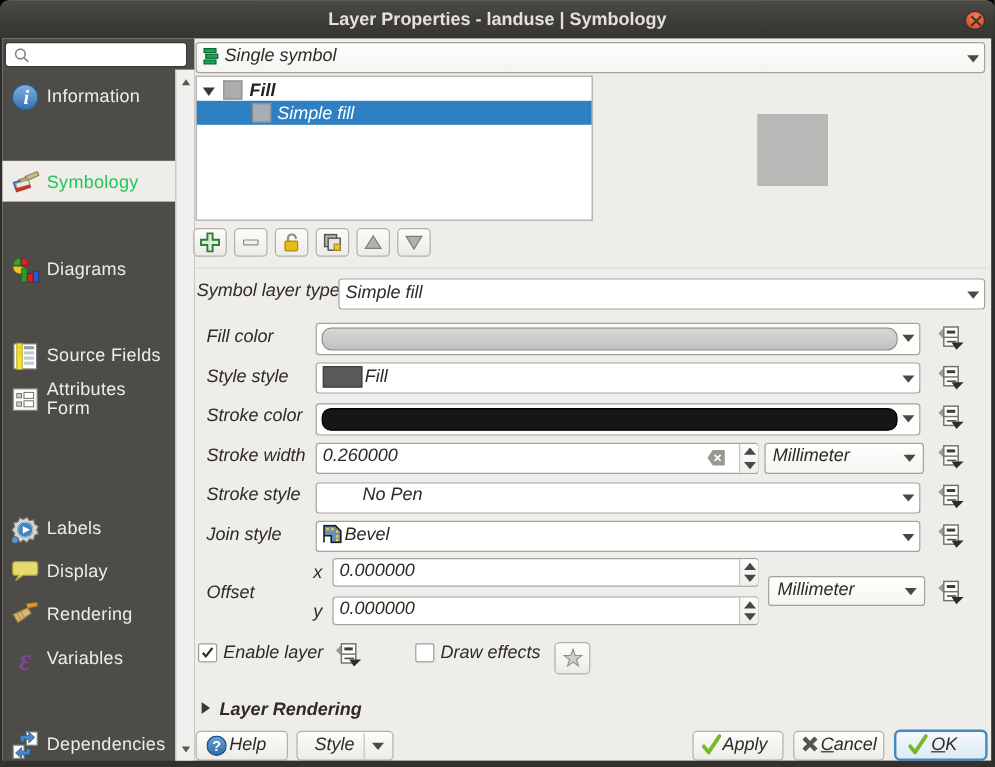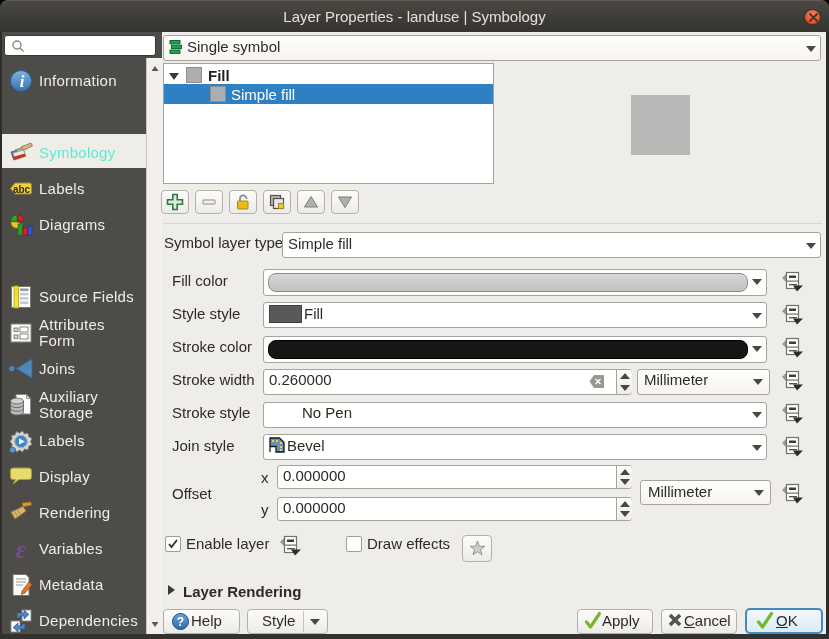--- a/index.html
+++ b/index.html
@@ -2,40 +2,40 @@
 <html><head>
 <meta charset="utf-8">
 <style>
 * { margin:0; padding:0; box-sizing:border-box; }
 html,body { width:829px; height:639px; overflow:hidden; }
 body { font-family:"Liberation Sans", sans-serif; font-size:15px; color:#2e2b27; background:#050505; position:relative; }
 .abs { position:absolute; }
 .win { position:absolute; inset:0; background:#2e2c29; border-radius:9px 9px 0 0; }
 .titlebar { position:absolute; left:0; top:0; width:829px; height:32px; border-radius:8px 8px 0 0;
   background:linear-gradient(#4b4944, #3e3c37 55%, #373530); border-top:1px solid #5d5b54; }
-.title { position:absolute; left:0; right:0; top:7px; text-align:center; font-weight:normal; font-size:15px; color:#e4e1db; }
+.title { position:absolute; left:0; right:0; top:7px; text-align:center; font-weight:bold; font-size:15px; color:#e4e1db; }
 .closebtn { position:absolute; left:804px; top:8px; width:17px; height:16px; border-radius:50%;
   background:radial-gradient(circle at 50% 30%, #f37f54, #e8512a 70%, #d84a24); border:1px solid #35332d; }
 .closebtn svg { position:absolute; left:3px; top:2px; }
 .dlgbody { position:absolute; left:2px; top:32px; width:824px; height:602px; background:#efede9; }
 
 .sidebar { position:absolute; left:2px; top:32px; width:160px; height:603px; background:#4d4c48; }
 .search { position:absolute; left:2px; top:3px; width:152px; height:21px; background:#fff; border:1px solid #3a3833; border-radius:3px; }
 .sbscroll { position:absolute; left:144px; top:26px; width:16px; height:577px; background:#f1f0ee; border-left:1px solid #c9c6c0; }
 .sbitem { position:absolute; left:0; width:144px; color:#efede8; }
 .sbitem .ic { position:absolute; left:7px; top:50%; margin-top:-12px; width:24px; height:24px; }
 .sbitem .tx { position:absolute; left:37px; top:50%; transform:translateY(-50%); line-height:16px; letter-spacing:0.25px; }
 .sbsel { position:absolute; left:0; top:102px; width:144px; height:34px; background:#efede8; }
-.sbitem.sel { color:#5eead4;padding-left:44px; }
+.sbitem.sel { color:#22c55e;padding-left:44px; }
 
 .input, .combo { position:absolute; background:#fff; border:1px solid #a6a39c; border-radius:3px; }
 .combo { background:linear-gradient(#fefefd,#f6f4f1); }
 .arrow { position:absolute; width:0; height:0; border-left:5px solid transparent; border-right:5px solid transparent; border-top:6px solid #4a4843; }
 .btn { position:absolute; background:linear-gradient(#fdfcfb,#ecebe7); border:1px solid #b3b0a9; border-radius:4px; }
-.lbl { position:absolute; white-space:nowrap; }
+.lbl { position:absolute; white-space:nowrap;font-style:italic; }
 .spin { position:absolute; top:0; bottom:0; right:0; width:16px; border-left:1px solid #a6a39c; background:linear-gradient(#fdfcfb,#eeedea); border-radius:0 3px 3px 0; }
 .spin .up { position:absolute; left:3px; top:3px; width:0; height:0; border-left:5px solid transparent; border-right:5px solid transparent; border-bottom:6px solid #4a4843; }
 .spin .dn { position:absolute; left:3px; bottom:3px; width:0; height:0; border-left:5px solid transparent; border-right:5px solid transparent; border-top:6px solid #4a4843; }
 .chk { position:absolute; width:16px; height:16px; background:#fff; border:1px solid #a09d96; border-radius:2px; }
 </style>
 </head>
 <body>
 <div class="win"></div>
 <div class="titlebar">
   <div class="title">Layer Properties - landuse | Symbology</div>
@@ -70,27 +70,20 @@
   <div class="sbitem sel" style="top:103px;height:36px">
       <span class="ic"><svg width="24" height="24" viewBox="0 0 24 24">
           <path d="M12 6 L22 2 L23.5 5 L14 9.5 Z" fill="#cbb98a" stroke="#8e7c4d" stroke-width="0.9"></path>
           <path d="M6 9 L13 6.5 L15.5 11 L9 14 Z" fill="#b8a87a" stroke="#8e7c4d" stroke-width="0.8"></path>
           <path d="M2 11 L7.5 9.5 L10 15 L4 17 Z" fill="#5b79b2" stroke="#3c5584" stroke-width="0.8"></path>
           <path d="M4 12 L14.5 9 L16.5 14.5 L6 18 Z" fill="#ece9e2" stroke="#9a988f" stroke-width="0.8"></path>
           <path d="M3.5 16 L16 12.5 L17 15.5 L4.5 19.5 Z" fill="#c03a2b"></path>
         </svg></span>
       <span class="tx">Symbology</span>
     </div>
-  <div class="sbitem" style="top:139px;height:36px">
-      <span class="ic"><svg width="24" height="24" viewBox="0 0 24 24">
-          <path d="M6 6 L21 6 Q22.5 6 22.5 7.5 L22.5 15.5 Q22.5 17 21 17 L6 17 L1.5 11.5 Z" fill="#f2cf3c" stroke="#a8871c" stroke-width="1"></path>
-          <text x="12.5" y="15.5" font-family="Liberation Sans" font-weight="bold" font-size="10" fill="#2e2c24" text-anchor="middle">abc</text>
-        </svg></span>
-      <span class="tx">Labels</span>
-    </div>
   <div class="sbitem" style="top:175px;height:36px">
       <span class="ic"><svg width="24" height="24" viewBox="0 0 24 24">
           <path d="M8 2 A6 6 0 0 0 2 8 L8 8 Z" fill="#3aa32f" stroke="#1f6e18" stroke-width="0.7"></path>
           <path d="M9 2 A6 6 0 0 1 15 8 L9 8 Z" fill="#d3262a" stroke="#8e1215" stroke-width="0.7"></path>
           <path d="M2 9 A6 6 0 0 0 13.5 11.5 L8 9 Z" fill="#e8c62a" stroke="#9a7f12" stroke-width="0.7"></path>
           <rect x="9" y="11" width="4.5" height="11" fill="#2f9a2a" stroke="#1f6e18" stroke-width="0.7"></rect>
           <rect x="14" y="15" width="4.5" height="7" fill="#d3262a" stroke="#8e1215" stroke-width="0.7"></rect>
           <rect x="19" y="13" width="4" height="9" fill="#3458c8" stroke="#1e3687" stroke-width="0.7"></rect>
         </svg></span>
       <span class="tx">Diagrams</span>
@@ -111,38 +104,20 @@
   <div class="sbitem" style="top:283px;height:36px">
       <span class="ic"><svg width="24" height="24" viewBox="0 0 24 24">
           <rect x="2" y="3" width="20" height="18" fill="#fbfbfa" stroke="#85837c" stroke-width="1"></rect>
           <rect x="5" y="7" width="4" height="3.5" fill="#d5d3cf" stroke="#6e6c66" stroke-width="0.8"></rect>
           <rect x="11" y="6" width="8" height="5" fill="#fff" stroke="#6e6c66" stroke-width="0.8"></rect>
           <rect x="5" y="14" width="4" height="3.5" fill="#d5d3cf" stroke="#6e6c66" stroke-width="0.8"></rect>
           <rect x="11" y="13" width="8" height="5" fill="#fff" stroke="#6e6c66" stroke-width="0.8"></rect>
         </svg></span>
       <span class="tx">Attributes<br>Form</span>
     </div>
-  <div class="sbitem" style="top:319px;height:36px">
-      <span class="ic"><svg width="24" height="24" viewBox="0 0 24 24">
-          <circle cx="2.8" cy="11.5" r="2.6" fill="#4a86c0"></circle>
-          <path d="M23 2 L23 21 L7.5 11.5 Z" fill="#4e88ba" stroke="#38689a" stroke-width="0.8"></path>
-        </svg></span>
-      <span class="tx">Joins</span>
-    </div>
-  <div class="sbitem" style="top:355px;height:36px">
-      <span class="ic"><svg width="24" height="24" viewBox="0 0 24 24">
-          <path d="M7 1.5 L17.5 1.5 L21.5 5.5 L21.5 21 L7 21 Z" fill="#fcfcfb" stroke="#8a8880" stroke-width="1"></path>
-          <path d="M17.5 1.5 L17.5 5.5 L21.5 5.5 Z" fill="#d8d6d2" stroke="#8a8880" stroke-width="0.8"></path>
-          <path d="M1.5 8 L1.5 19.2 A6.5 2.9 0 0 0 14.5 19.2 L14.5 8" fill="#b9b9b9" stroke="#5c5c5c" stroke-width="0.8"></path>
-          <ellipse cx="8" cy="8" rx="6.5" ry="2.9" fill="#d2d2d2" stroke="#5c5c5c" stroke-width="0.8"></ellipse>
-          <path d="M1.5 11.7 A6.5 2.9 0 0 0 14.5 11.7" fill="none" stroke="#5c5c5c" stroke-width="0.8"></path>
-          <path d="M1.5 15.4 A6.5 2.9 0 0 0 14.5 15.4" fill="none" stroke="#5c5c5c" stroke-width="0.8"></path>
-        </svg></span>
-      <span class="tx">Auxiliary<br>Storage</span>
-    </div>
   <div class="sbitem" style="top:391px;height:36px">
       <span class="ic"><svg width="24" height="24" viewBox="0 0 24 24">
           <path d="M13.5 2 L15.5 5 L19 4.2 L19.8 7.8 L23 9.5 L21.5 12.5 L23 15.5 L19.8 17.2 L19 20.8 L15.5 20 L13.5 23 L10.5 21 L7.5 23 L6 19.5 L2.5 19 L3.2 15.5 L1 12.5 L3.2 9.8 L2.5 6.5 L6 6 L7.5 2.5 L10.5 4 Z" fill="#d8d6d2" stroke="#7e7c78" stroke-width="0.9"></path>
           <circle cx="12" cy="12.5" r="6.2" fill="#4484c0" stroke="#1d5a94" stroke-width="1"></circle>
           <circle cx="12" cy="12.5" r="6.2" fill="none" stroke="#fff" stroke-width="0.6"></circle>
           <path d="M10 9.5 L16 12.5 L10 15.5 Z" fill="#fff"></path>
           <circle cx="3.5" cy="21" r="2.8" fill="#6a94bc" stroke="#3a648c" stroke-width="0.8"></circle>
         </svg></span>
       <span class="tx">Labels</span>
     </div>
@@ -158,28 +133,20 @@
           <path d="M2 11 L14 5.5 L17 10 L6 18 Z" fill="#d8b571" stroke="#9a7a3a" stroke-width="0.9"></path>
           <path d="M2 11 L6 18 M5 9.5 L9 16.5 M8 8 L12 15" stroke="#9a7a3a" stroke-width="0.7"></path>
         </svg></span>
       <span class="tx">Rendering</span>
     </div>
   <div class="sbitem" style="top:499px;height:36px">
       <span class="ic"><svg width="24" height="24" viewBox="0 0 24 24">
           <text x="12" y="21" font-family="Liberation Serif" font-style="italic" font-weight="bold" font-size="26" fill="#7b4a8e" text-anchor="middle">ε</text>
         </svg></span>
       <span class="tx">Variables</span>
-    </div>
-  <div class="sbitem" style="top:535px;height:36px">
-      <span class="ic"><svg width="24" height="24" viewBox="0 0 24 24">
-          <path d="M4 1.5 L17 1.5 L20 4.5 L20 22.5 L4 22.5 Z" fill="#fcfcfb" stroke="#77756e" stroke-width="1"></path>
-          <path d="M7 6 L17 6 M7 9 L17 9 M7 12 L14 12" stroke="#9a988f" stroke-width="1.2"></path>
-          <path d="M13 18 L20 9 L23 11.5 L16 20 L12.5 21.5 Z" fill="#e07a2a" stroke="#9a4f12" stroke-width="0.8"></path>
-        </svg></span>
-      <span class="tx">Metadata</span>
     </div>
   <div class="sbitem" style="top:571px;height:36px">
       <span class="ic"><svg width="24" height="24" viewBox="0 0 24 24">
           <rect x="2" y="12" width="9" height="11" fill="#fff" stroke="#8a8880" stroke-width="0.9"></rect>
           <rect x="13" y="1" width="9" height="11" fill="#fff" stroke="#8a8880" stroke-width="0.9"></rect>
           <path d="M8 9 L8 4 L15 4 L15 1 L20 5.5 L15 10 L15 7 L11 7 L11 9 Z" fill="#4a86c6" stroke="#2a5d94" stroke-width="0.7"></path>
           <path d="M16 15 L16 20 L9 20 L9 23 L4 18.5 L9 14 L9 17 L13 17 L13 15 Z" fill="#4a86c6" stroke="#2a5d94" stroke-width="0.7"></path>
         </svg></span>
       <span class="tx">Dependencies</span>
     </div>

